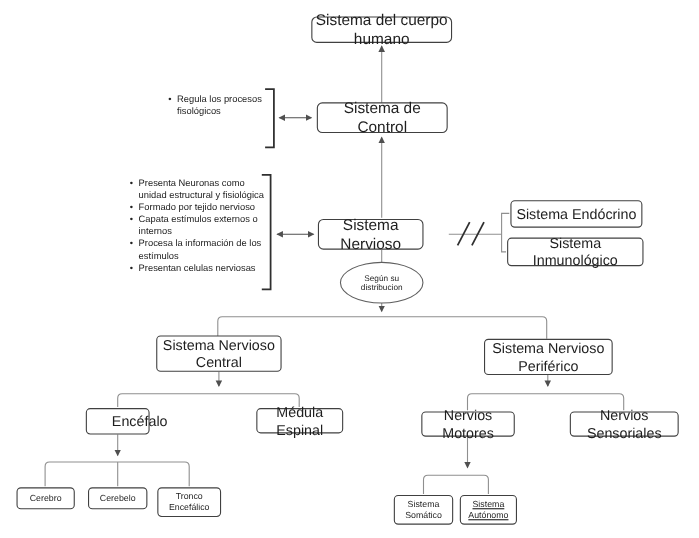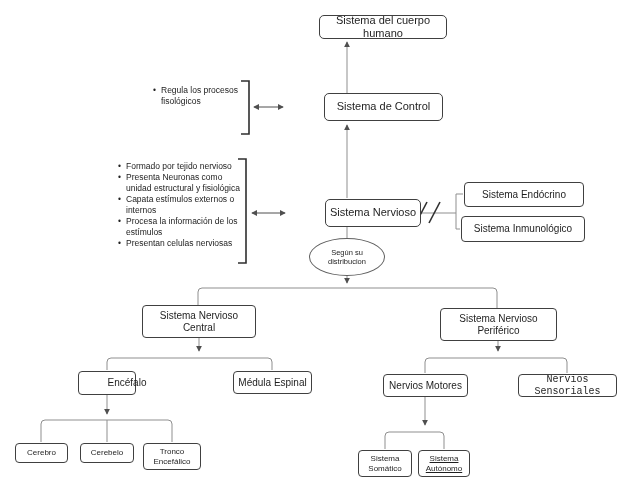--- a/index.html
+++ b/index.html
@@ -12,25 +12,25 @@
   }
   .canvas{position:relative;width:635px;height:489px;background:#ffffff;}
   .connectors{position:absolute;left:0;top:0;width:635px;height:489px;}
   .node{
     position:absolute;
     background:#ffffff;
     border:1.4px solid #404040;
     border-radius:4px;
     display:flex;align-items:center;justify-content:center;
     text-align:center;
-    font-size:10px;line-height:1.2;
+    font-size:13px;line-height:1.2;
     padding:1px 3px;box-sizing:border-box;
     color:#1e1e1e;
   }
-  .node.lg{font-size:11px;border-width:1.6px;border-radius:5px;margin-left:36px;}
+  .node.lg{font-size:14px;border-width:1.6px;border-radius:5px;}
   .node.sm{font-size:8px;line-height:1.25;}
   .node.ellipse{
     border-radius:50%;
     border:1.2px solid #5f5f5f;
     font-size:7.5px;
     white-space:pre-line;
   }
   .note{
     position:absolute;
     font-size:8.5px;line-height:1.3;
@@ -102,41 +102,41 @@
   <div class="node" style="left:142px;top:305px;width:114px;height:33px;">Sistema Nervioso Central</div>
 
   <div class="node" style="left:440px;top:308px;width:117px;height:33px;">Sistema Nervioso Periférico</div>
 
   <div class="node" style="left:78px;top:371px;width:58px;height:24px;padding-left:43px;">Encéfalo</div>
 
   <div class="node" style="left:233px;top:371px;width:79px;height:23px;">Médula Espinal</div>
 
   <div class="node" style="left:383px;top:374px;width:85px;height:23px;">Nervios Motores</div>
 
-  <div class="node" style="left:518px;top:374px;width:99px;height:23px;font-family:Liberation Mono, monospace;">Nervios Sensoriales</div>
+  <div class="node" style="left:518px;top:374px;width:99px;height:23px;">Nervios Sensoriales</div>
 
   <div class="node sm" style="left:15px;top:443px;width:53px;height:20px;">Cerebro</div>
 
   <div class="node sm" style="left:80px;top:443px;width:54px;height:20px;">Cerebelo</div>
 
   <div class="node sm" style="left:143px;top:443px;width:58px;height:27px;">Tronco Encefálico</div>
 
   <div class="node sm" style="left:358px;top:450px;width:54px;height:27px;">Sistema Somático</div>
 
   <div class="node sm" style="left:418px;top:450px;width:52px;height:27px;text-decoration:underline;">Sistema Autónomo</div>
 
   <div class="note" style="left:153px;top:85px;width:92px;">
     <ul>
       <li>Regula los procesos fisológicos</li>
     </ul>
   </div>
 
   <div class="note" style="left:118px;top:161px;width:122px;">
     <ul>
+      <li>Presenta Neuronas como unidad estructural y fisiológica</li>
       <li>Formado por tejido nervioso</li>
-      <li>Presenta Neuronas como unidad estructural y fisiológica</li>
       <li>Capata estímulos externos o internos</li>
       <li>Procesa la información de los estímulos</li>
       <li>Presentan celulas nerviosas</li>
     </ul>
   </div>
 
 </div>
 
 </body></html>

